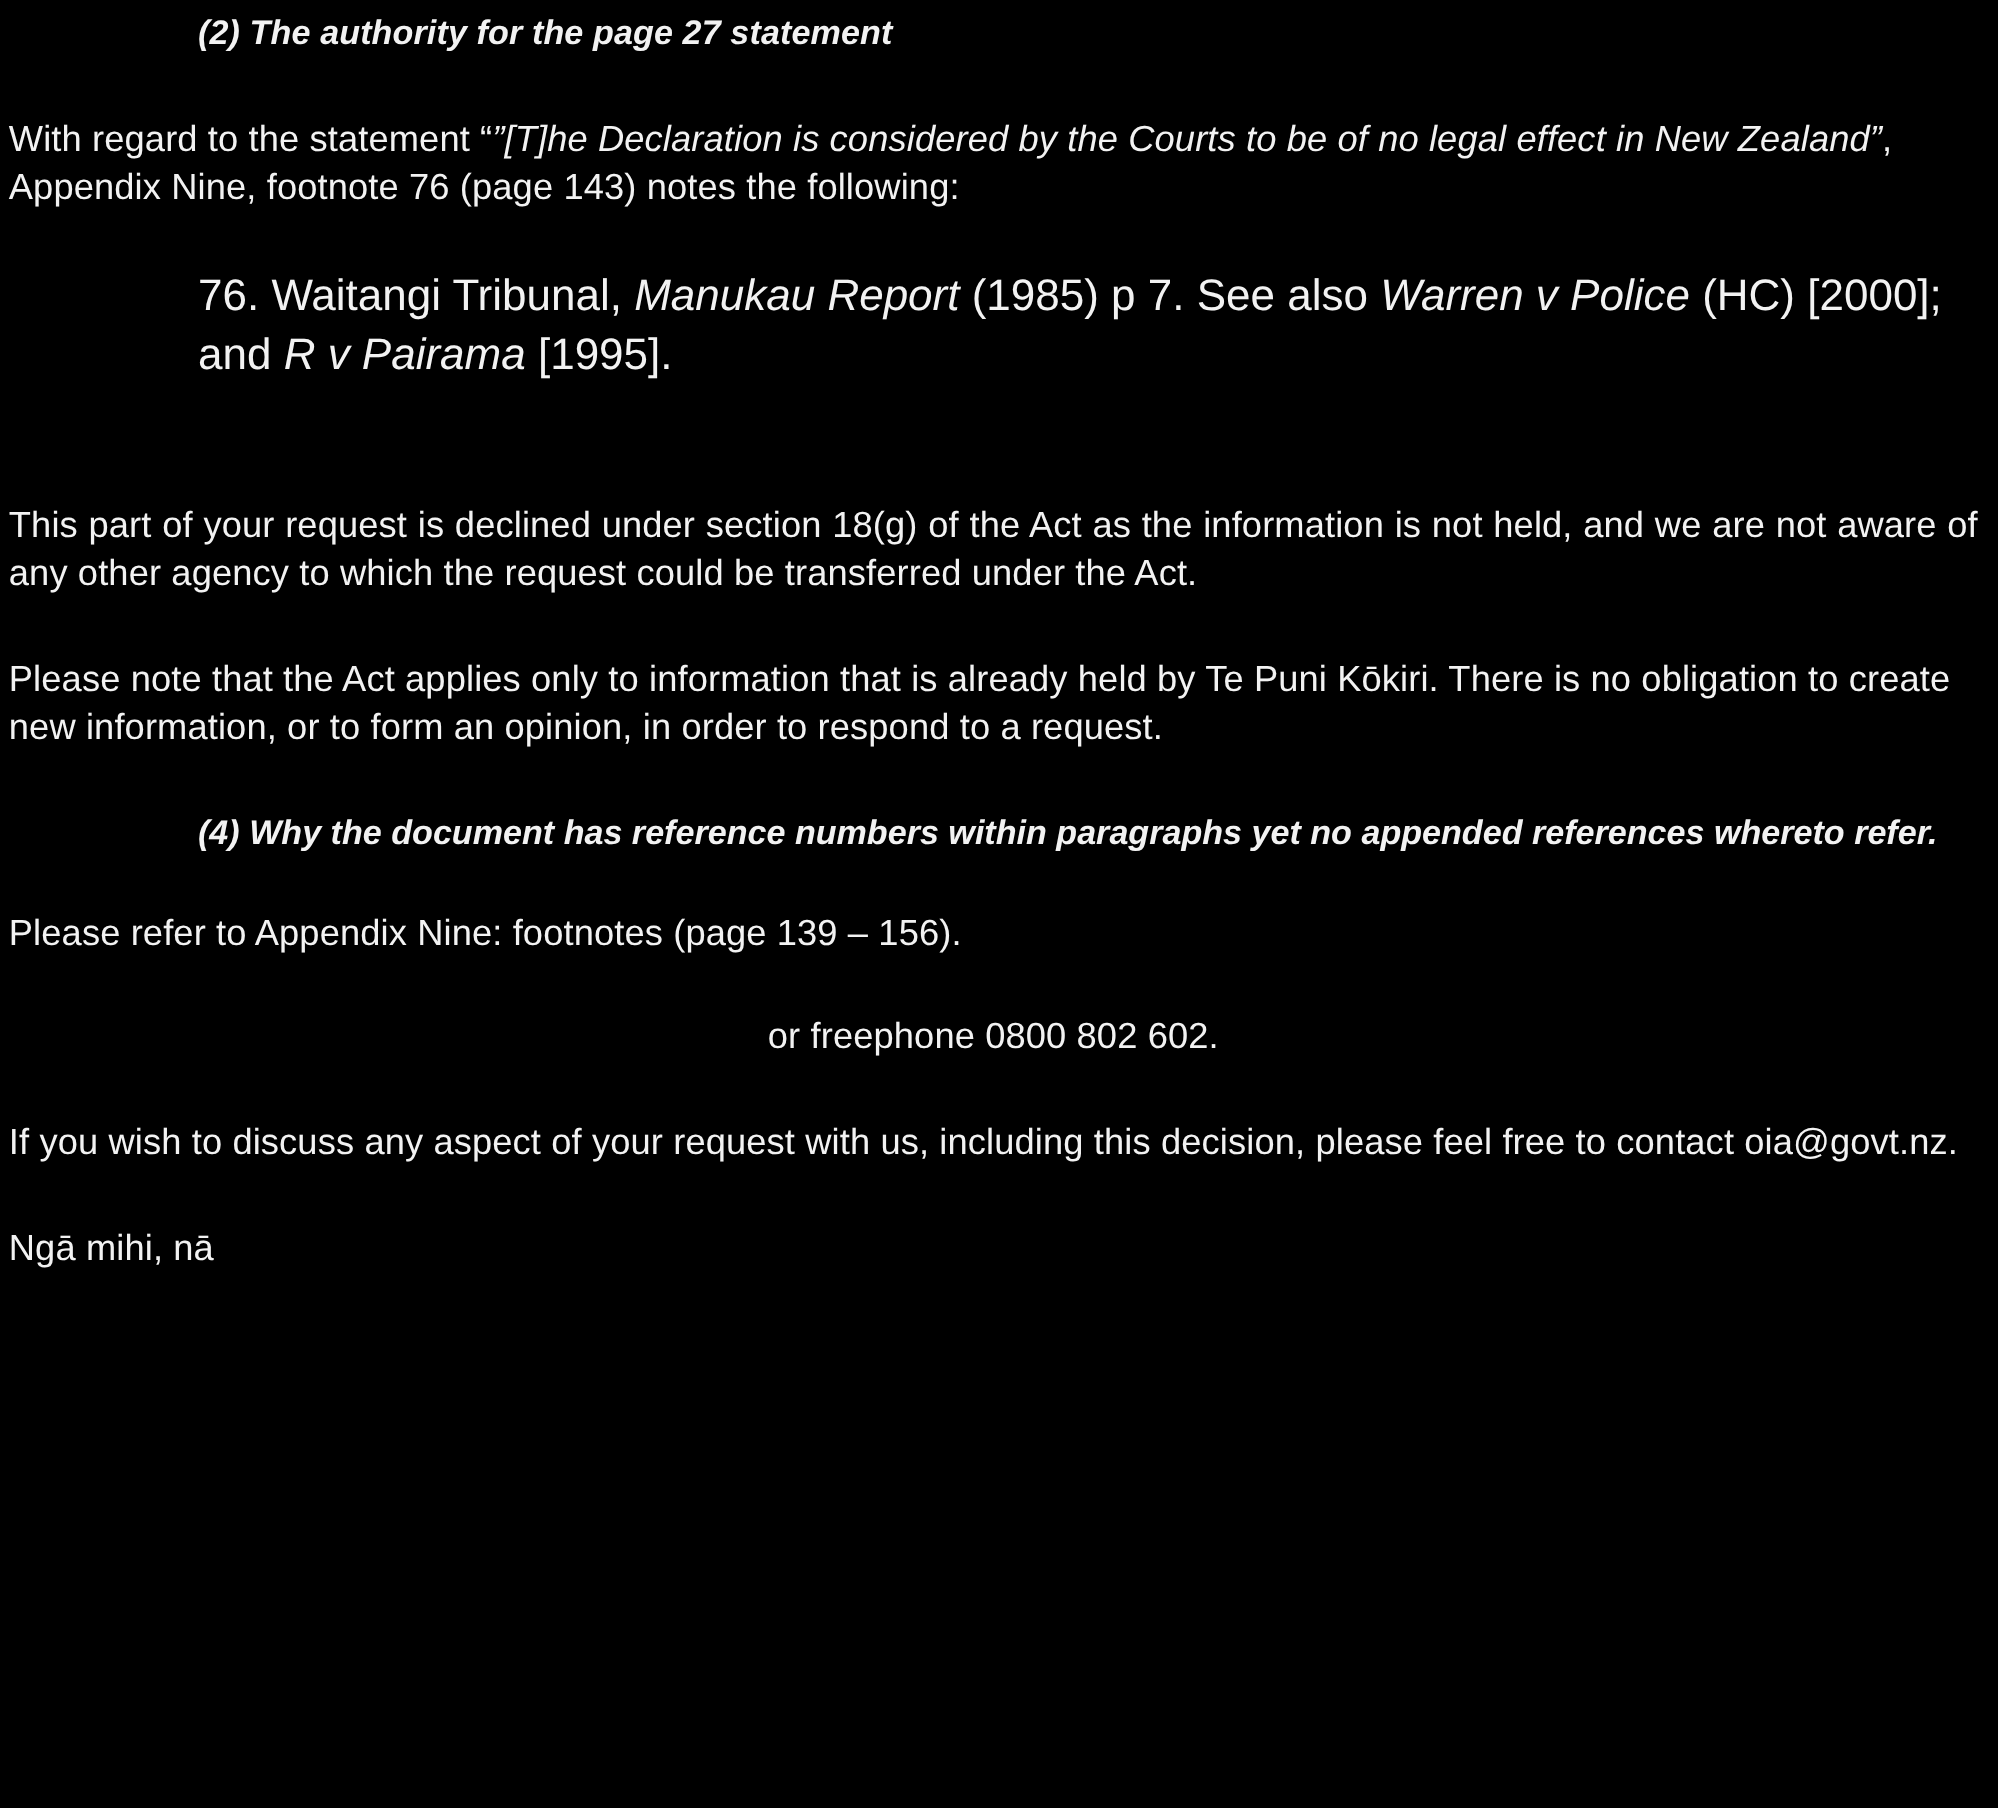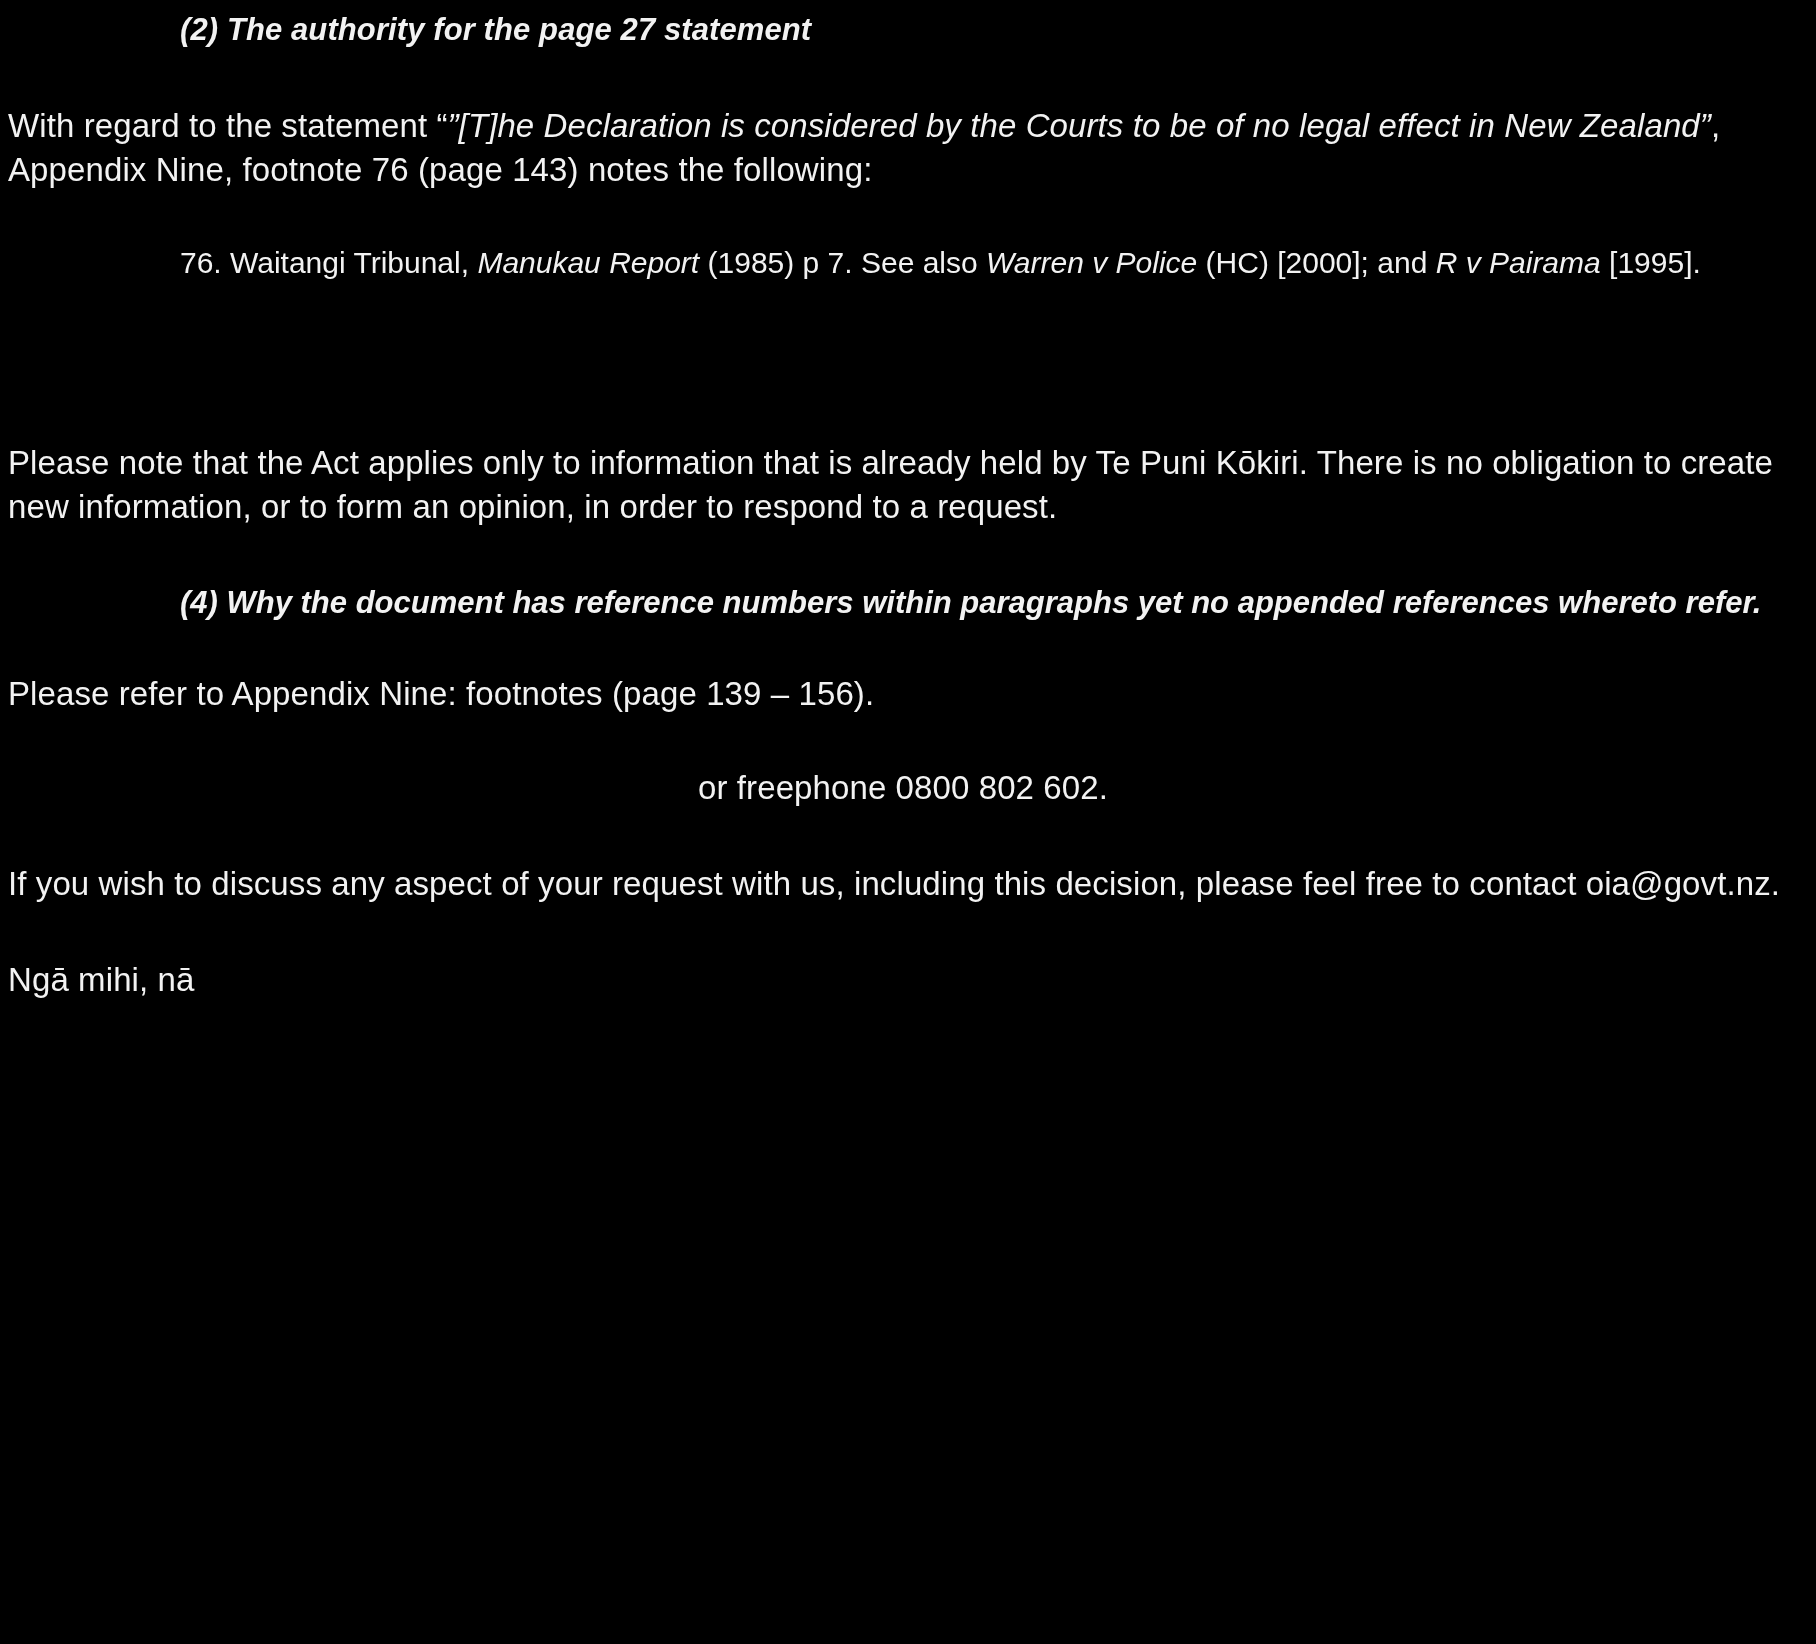--- a/index.html
+++ b/index.html
@@ -52,21 +52,21 @@
     text-align: justify;
     letter-spacing: 0.1px;
   }
   .body-left {
     font-size: 33px;
     line-height: 1.33;
     text-align: left;
     letter-spacing: 0.1px;
   }
   .quote {
-    font-size: 30px;
+    font-size: 40px;
     line-height: 1.32;
     padding-left: 172px;
     padding-right: 4px;
     text-align: left;
   }
   em {
     font-style: italic;
   }
   .it {
     font-style: italic;
@@ -103,20 +103,21 @@
 
     <div class="sp-2"></div>
 
     <p class="quote"><span>76. Waitangi Tribunal, </span><em class="it">Manukau Report</em><span> (1985) p 7. See also </span><em class="it">Warren v Police</em><span> (HC) [2000]; and </span><em class="it">R v Pairama</em><span> [1995].</span></p>
 
     <div class="sp-3"></div>
 
 
     <div class="sp-4"></div>
 
+    <p class="body">This part of your request is declined under section 18(g) of the Act as the information is not held, and we are not aware of any other agency to which the request could be transferred under the Act.</p>
 
     <div class="sp-5"></div>
 
     <p class="body-left">Please note that the Act applies only to information that is already held by Te Puni Kōkiri. There is no obligation to create new information, or to form an opinion, in order to respond to a request.</p>
 
     <div class="sp-6"></div>
 
     <p class="heading-3">(4) Why the document has reference numbers within paragraphs yet no appended references whereto refer.</p>
 
     <div class="sp-7"></div>

